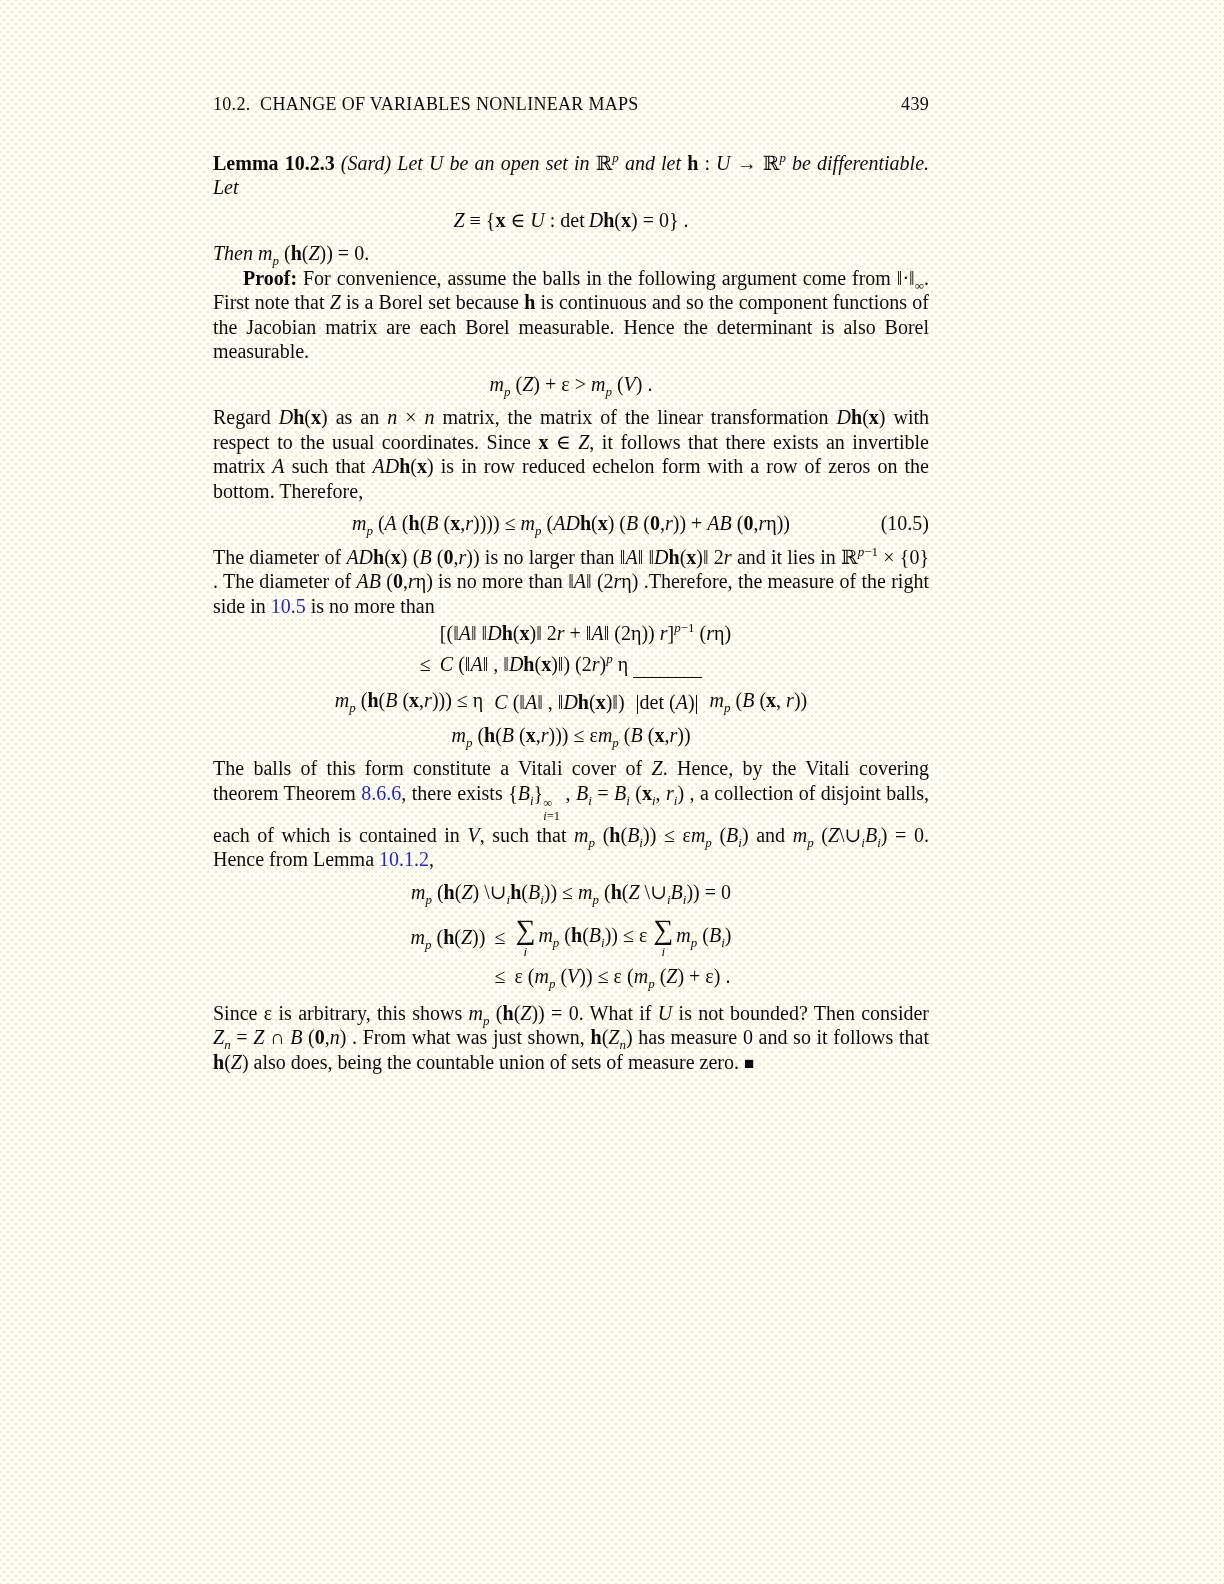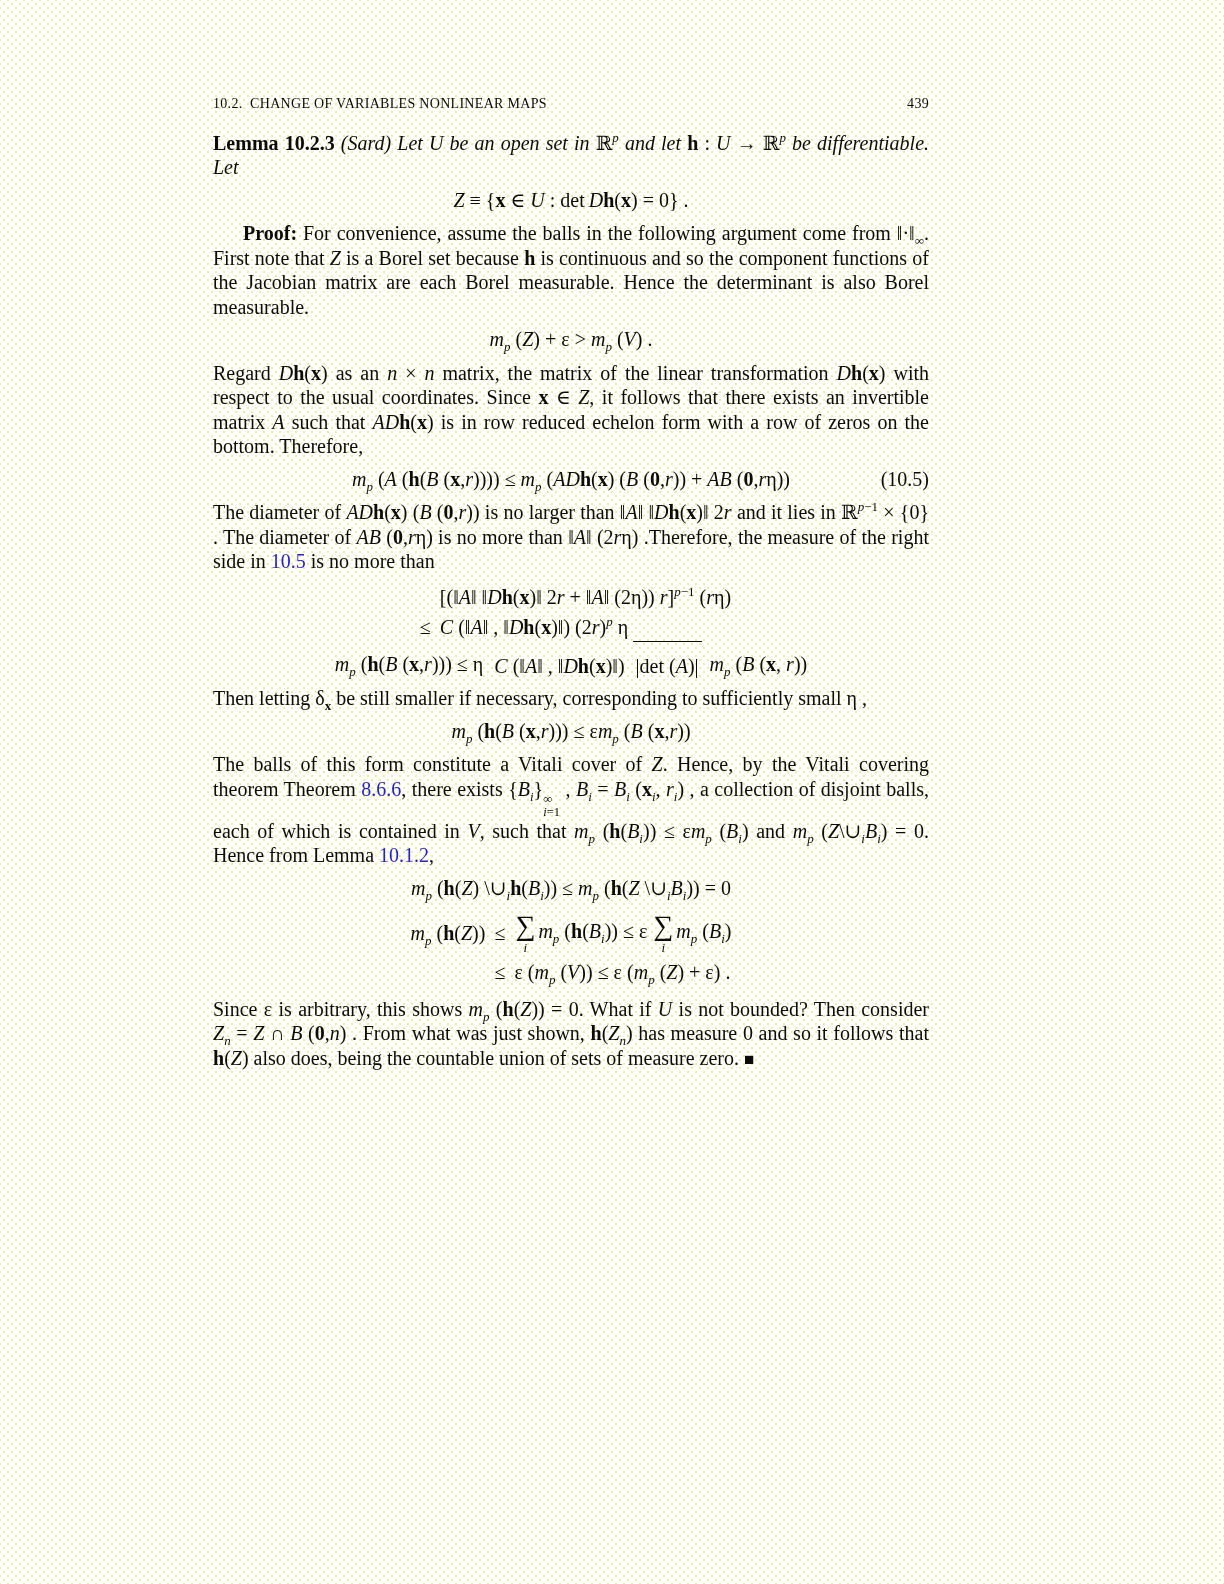--- a/index.html
+++ b/index.html
@@ -16,29 +16,29 @@
     background-position:0 0,4px 4px;
     color:var(--text);
     font-family:"Liberation Serif","DejaVu Serif",serif;
   }
   .sheet{
     position:absolute;left:213px;top:92px;width:716px;
     font-size:20px;line-height:24.5px;text-align:justify;
   }
   .runhead{
     display:flex;justify-content:space-between;align-items:baseline;
-    margin-bottom:14px;font-size:14px;letter-spacing:.3px;text-align:left;
+    margin-bottom:34px;font-size:18px;letter-spacing:.3px;text-align:left;
   }
   p.para{margin:0;}
   .indent{text-indent:30px;}
   .gap-top{margin-top:13px;}
   .disp{text-align:center;margin:8px 0 9px;}
   .dispnum{position:relative;}
   .dispnum .tag{position:absolute;right:0;top:50%;transform:translateY(-50%);}
-  .eqtbl{display:table;margin:8px auto 9px;border-collapse:collapse;}
+  .eqtbl{display:table;margin:0 auto 9px;border-collapse:collapse;}
   .eqrow{display:table-row;}
   .eqc{display:table-cell;vertical-align:middle;padding:3px 0;}
   .eqc.lhs{text-align:right;}
   .eqc.rel{text-align:center;padding:3px 9px;}
   .eqc.body{text-align:left;}
   sup,sub{font-size:13px;line-height:0;}
   .frac{display:inline-block;vertical-align:middle;text-align:center;line-height:1.12;margin:0 3px;}
   .frac .den{border-top:1.4px solid var(--text);padding:13px 3px 0;}
   .frac .num{padding:0 3px 1px;}
   .sum{display:inline-flex;flex-direction:column;align-items:center;vertical-align:middle;line-height:1;margin:0 3px 0 1px;}
@@ -55,20 +55,21 @@
 
   <div class="runhead">
     <span>10.2.&nbsp; CHANGE OF VARIABLES NONLINEAR MAPS</span>
     <span>439</span>
   </div>
 
   <p class="para"><b>Lemma 10.2.3</b> <i>(Sard) Let U be an open set in</i> ℝ<sup><i>p</i></sup> <i>and let</i> <b>h</b> : <i>U</i> → ℝ<sup><i>p</i></sup> <i>be differentiable. Let</i></p>
 
   <div class="disp"><i>Z</i> ≡ {<b>x</b> ∈ <i>U</i> : det <i>D</i><b>h</b>(<b>x</b>) = 0} .</div>
 
+  <p class="para"><i>Then m<sub>p</sub></i> (<b>h</b>(<i>Z</i>)) = 0.</p>
 
   <p class="para indent gap-top"><b>Proof:</b> For convenience, assume the balls in the following argument come from ‖·‖<sub>∞</sub>. First note that <i>Z</i> is a Borel set because <b>h</b> is continuous and so the component functions of the Jacobian matrix are each Borel measurable. Hence the determinant is also Borel measurable.</p>
 
 
   <div class="disp"><i>m<sub>p</sub></i> (<i>Z</i>) + ε &gt; <i>m<sub>p</sub></i> (<i>V</i>) .</div>
 
 
 
   <p class="para">Regard <i>D</i><b>h</b>(<b>x</b>) as an <i>n</i> × <i>n</i> matrix, the matrix of the linear transformation <i>D</i><b>h</b>(<b>x</b>) with respect to the usual coordinates. Since <b>x</b> ∈ <i>Z</i>, it follows that there exists an invertible matrix <i>A</i> such that <i>AD</i><b>h</b>(<b>x</b>) is in row reduced echelon form with a row of zeros on the bottom. Therefore,</p>
 
@@ -93,21 +94,20 @@
 
   <div class="disp">
     <span><i>m<sub>p</sub></i> (<b>h</b>(<i>B</i> (<b>x</b>,<i>r</i>))) ≤ η</span>
     <span class="frac">
       <span class="num"><i>C</i> (‖<i>A</i>‖ , ‖<i>D</i><b>h</b>(<b>x</b>)‖)</span>
       <span class="den">|det (<i>A</i>)|</span>
     </span>
     <span><i>m<sub>p</sub></i> (<i>B</i> (<b>x</b>, <i>r</i>))</span>
   </div>
 
-  <p class="para">Then letting δ<sub><b>x</b></sub> be still smaller if necessary, corresponding to sufficiently small η ,</p>
 
   <div class="disp"><i>m<sub>p</sub></i> (<b>h</b>(<i>B</i> (<b>x</b>,<i>r</i>))) ≤ ε<i>m<sub>p</sub></i> (<i>B</i> (<b>x</b>,<i>r</i>))</div>
 
   <p class="para">The balls of this form constitute a Vitali cover of <i>Z</i>. Hence, by the Vitali covering theorem Theorem <span class="ref">8.6.6</span>, there exists {<i>B<sub>i</sub></i>}<span class="stk">
         <span>∞</span>
         <span><i>i</i>=1</span>
       </span> , <i>B<sub>i</sub></i> = <i>B<sub>i</sub></i> (<b>x</b><sub><i>i</i></sub>, <i>r<sub>i</sub></i>) , a collection of disjoint balls, each of which is contained in <i>V</i>, such that <i>m<sub>p</sub></i> (<b>h</b>(<i>B<sub>i</sub></i>)) ≤ ε<i>m<sub>p</sub></i> (<i>B<sub>i</sub></i>) and <i>m<sub>p</sub></i> (<i>Z</i>\∪<sub><i>i</i></sub><i>B<sub>i</sub></i>) = 0. Hence from Lemma <span class="ref">10.1.2</span>,</p>
 
   <div class="disp"><i>m<sub>p</sub></i> (<b>h</b>(<i>Z</i>) \∪<sub><i>i</i></sub><b>h</b>(<i>B<sub>i</sub></i>)) ≤ <i>m<sub>p</sub></i> (<b>h</b>(<i>Z</i> \∪<sub><i>i</i></sub><i>B<sub>i</sub></i>)) = 0</div>
 

